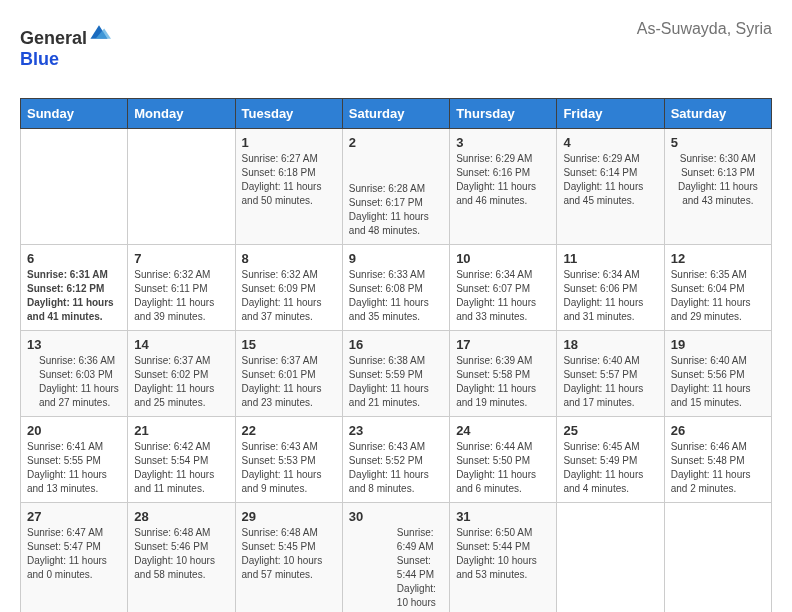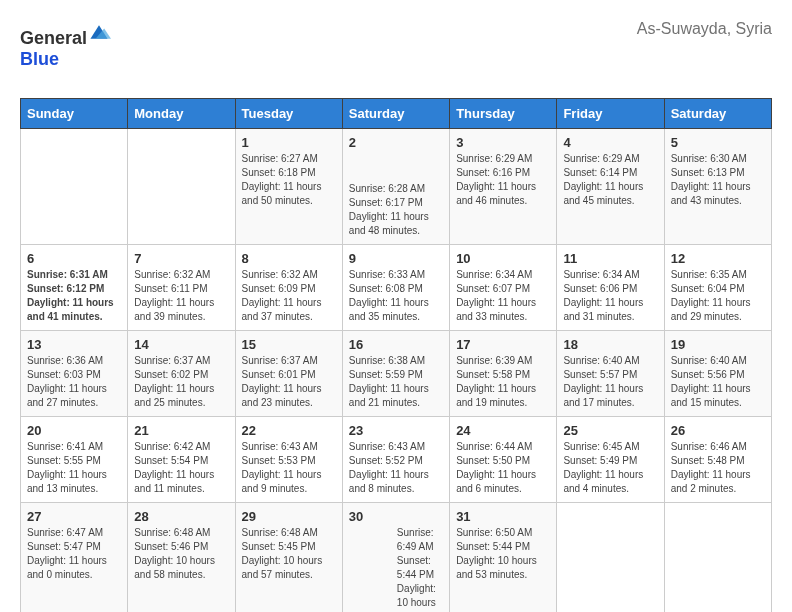--- a/index.html
+++ b/index.html
@@ -132,21 +132,21 @@
 Daylight: 11 hours and 46 minutes.</div>
         </td>
         <td>
           <span class="day-number">4</span>
           <div class="day-info" style="white-space: pre-line;">Sunrise: 6:29 AM
 Sunset: 6:14 PM
 Daylight: 11 hours and 45 minutes.</div>
         </td>
         <td>
           <span class="day-number">5</span>
-          <div class="day-info" style="white-space: pre-line;">Sunrise: 6:30 AM
+          <div class="day-info" style="white-space: pre-line; text-align: center;">Sunrise: 6:30 AM
 Sunset: 6:13 PM
 Daylight: 11 hours and 43 minutes.</div>
         </td>
       </tr>
       <tr>
         <td>
           <span class="day-number">6</span>
           <div class="day-info" style="white-space: pre-line; font-weight: bold;">Sunrise: 6:31 AM
 Sunset: 6:12 PM
 Daylight: 11 hours and 41 minutes.</div>
@@ -184,21 +184,21 @@
         <td>
           <span class="day-number">12</span>
           <div class="day-info" style="white-space: pre-line;">Sunrise: 6:35 AM
 Sunset: 6:04 PM
 Daylight: 11 hours and 29 minutes.</div>
         </td>
       </tr>
       <tr>
         <td>
           <span class="day-number">13</span>
-          <div class="day-info" style="white-space: pre-line;">Sunrise: 6:36 AM
+          <div class="day-info" style="white-space: pre-line; margin-left: 12px;">Sunrise: 6:36 AM
 Sunset: 6:03 PM
 Daylight: 11 hours and 27 minutes.</div>
         </td>
         <td>
           <span class="day-number">14</span>
           <div class="day-info" style="white-space: pre-line;">Sunrise: 6:37 AM
 Sunset: 6:02 PM
 Daylight: 11 hours and 25 minutes.</div>
         </td>
         <td>

